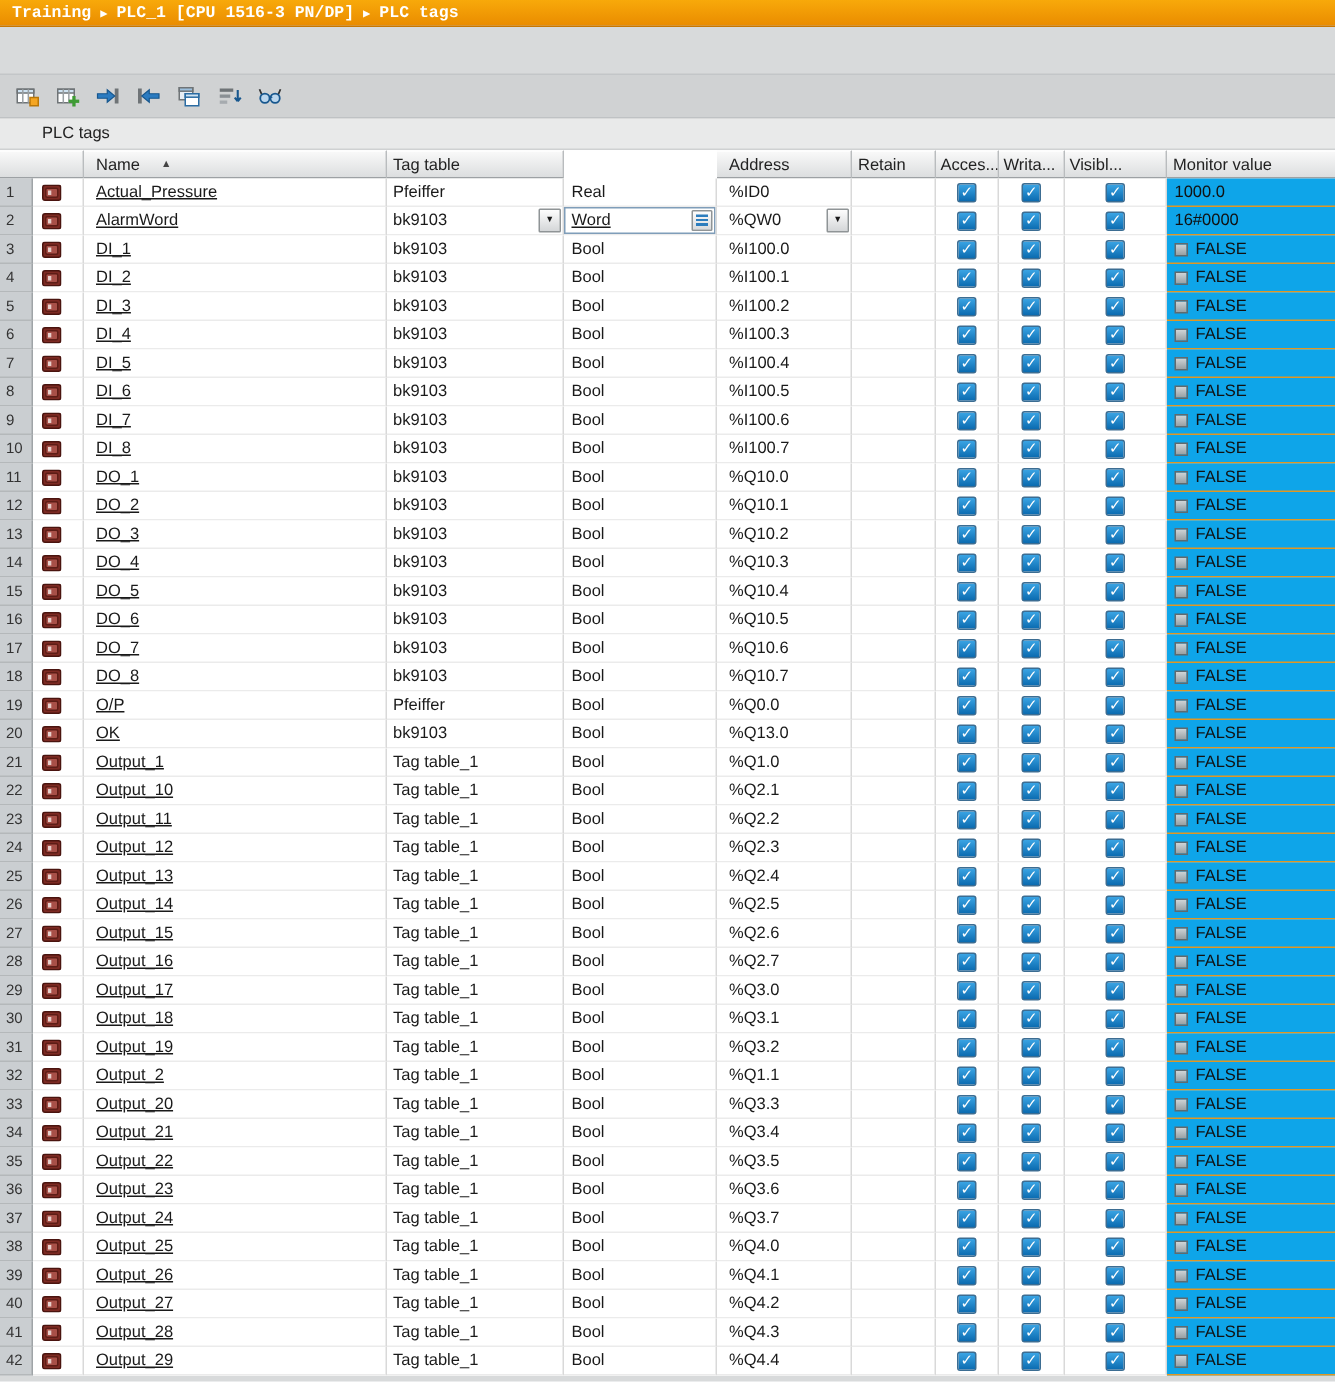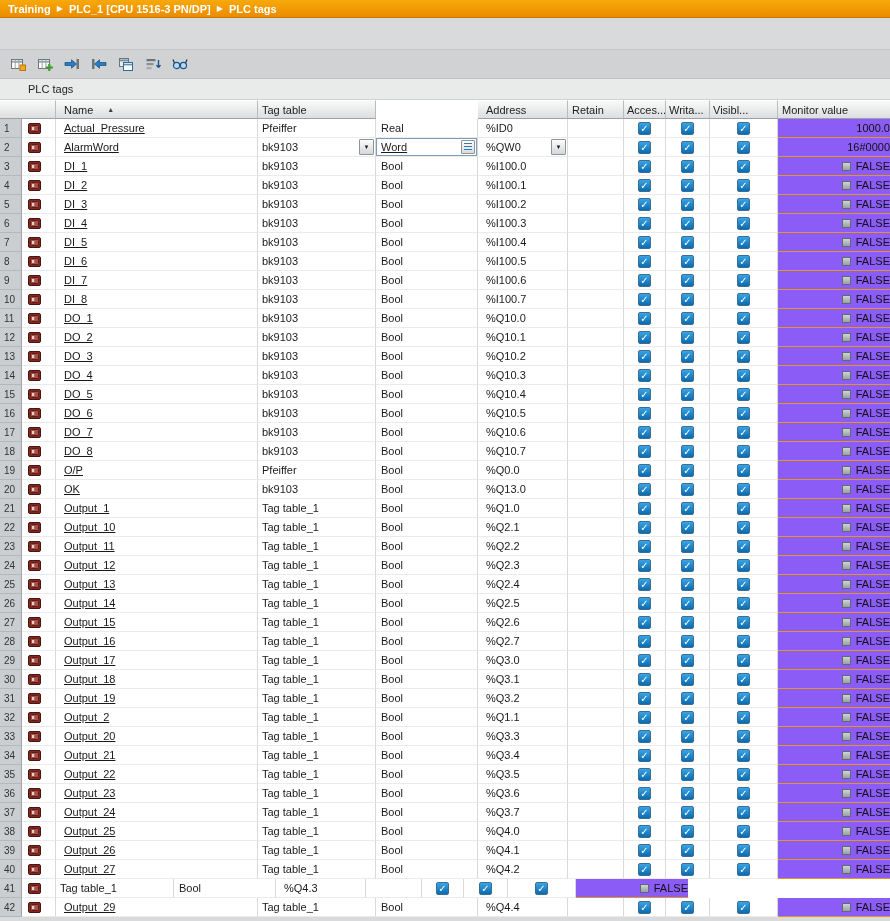--- a/index.html
+++ b/index.html
@@ -2,21 +2,21 @@
 <html><head>
 <meta charset="utf-8">
 <style>
   * { box-sizing: border-box; margin: 0; padding: 0; }
   html,body { width: 890px; height: 921px; overflow: hidden; }
   body { font-family: "Liberation Sans", sans-serif; font-size: 11px; background: #d8dadb; color: #1a1a1a; }
 
   
   .breadcrumb { height: 18px; display: flex; align-items: center; gap: 6px;
     padding-left: 8px; background: linear-gradient(#f8a90a, #ea8c00);
-    border-bottom: 1px solid #c97700; }
+    border-bottom: 1px solid #c97700; font-family: Liberation Mono, monospace; }
   .breadcrumb .bc-item { color: #fff; font-weight: bold; font-size: 11px; cursor: default; }
   .breadcrumb .bc-sep { color: #fff; font-size: 8px; }
 
   
   .band1 { height: 32px; background: #d8dadb; border-bottom: 1px solid #c3c6c8; }
   .toolbar { height: 29px; background: #d0d2d3; border-bottom: 1px solid #bfc2c4;
     display: flex; align-items: center; padding-left: 6px; }
   .tbtn { width: 24px; height: 22px; display: inline-flex; align-items: center;
     justify-content: center; margin-right: 3px; border: 1px solid transparent; border-radius: 2px; }
   .section-row { height: 21px; background: #e9eaea; display: flex; align-items: center;
@@ -50,22 +50,22 @@
     border-bottom: 1px solid #b4b8ba; font-size: 10px; color: #333; padding-left: 4px; }
   .c-icon { width: 34px; justify-content: flex-start; padding-left: 6px; }
   .c-name { width: 202px; padding-left: 8px; text-decoration: underline; }
   .c-tag { width: 118px; padding-left: 4px; }
   .c-type { width: 102px; padding-left: 5px; }
   .c-addr { width: 90px; padding-left: 8px; }
   .c-retain { width: 56px; justify-content: center; }
   .c-access { width: 42px; justify-content: center; }
   .c-write { width: 44px; justify-content: center; }
   .c-visible { width: 68px; justify-content: center; }
-  .c-mon { width: 112px; padding-left: 16px; background: #8b5cf6;
-    border-bottom: 1px solid #e19722; border-right: none; color: #111; justify-content: flex-end; }
+  .c-mon { width: 112px; padding-left: 5px; background: #0ea5e9;
+    border-bottom: 1px solid #e19722; border-right: none; color: #111; }
 
   .checkbox { width: 13px; height: 13px; border: 1px solid #3c6d92; border-radius: 2px;
     background: linear-gradient(#3aa4e4, #0b6bb0); color: #fff; font-size: 10px;
     line-height: 11px; text-align: center; display: inline-block; }
   .false-icon { width: 9px; height: 9px; display: inline-block; margin-right: 5px;
     border: 1px solid #5f6a6e; background: linear-gradient(#cfd4d6, #98a0a4); }
 
   
   .edit-only { display: none; }
   .trow.editing .edit-only { display: flex; }
@@ -1618,20 +1618,23 @@
   </div>
       <div class="trow">
     <div class="cell c-num">41</div>
     <div class="cell c-icon">
       <svg width="13" height="11" viewBox="0 0 13 11">
         <rect x="0.5" y="0.5" width="12" height="10" rx="1.5" fill="#7d2a23" stroke="#4a140f"></rect>
         <rect x="2.5" y="2.5" width="8" height="6" rx="1" fill="#a85048" stroke="#5d1d16"></rect>
         <rect x="4" y="4" width="2.2" height="3" fill="#e8d0cc"></rect>
       </svg>
     </div>
+    <div class="cell c-name">
+          <span class="txt">Output_28</span>
+        </div>
     <div class="cell c-tag">
           <span class="txt">Tag table_1</span>
         </div>
     <div class="cell c-type">
           <span class="txt">Bool</span>
         </div>
     <div class="cell c-addr">
           <span class="txt">%Q4.3</span>
         </div>
     <div class="cell c-retain"></div>

